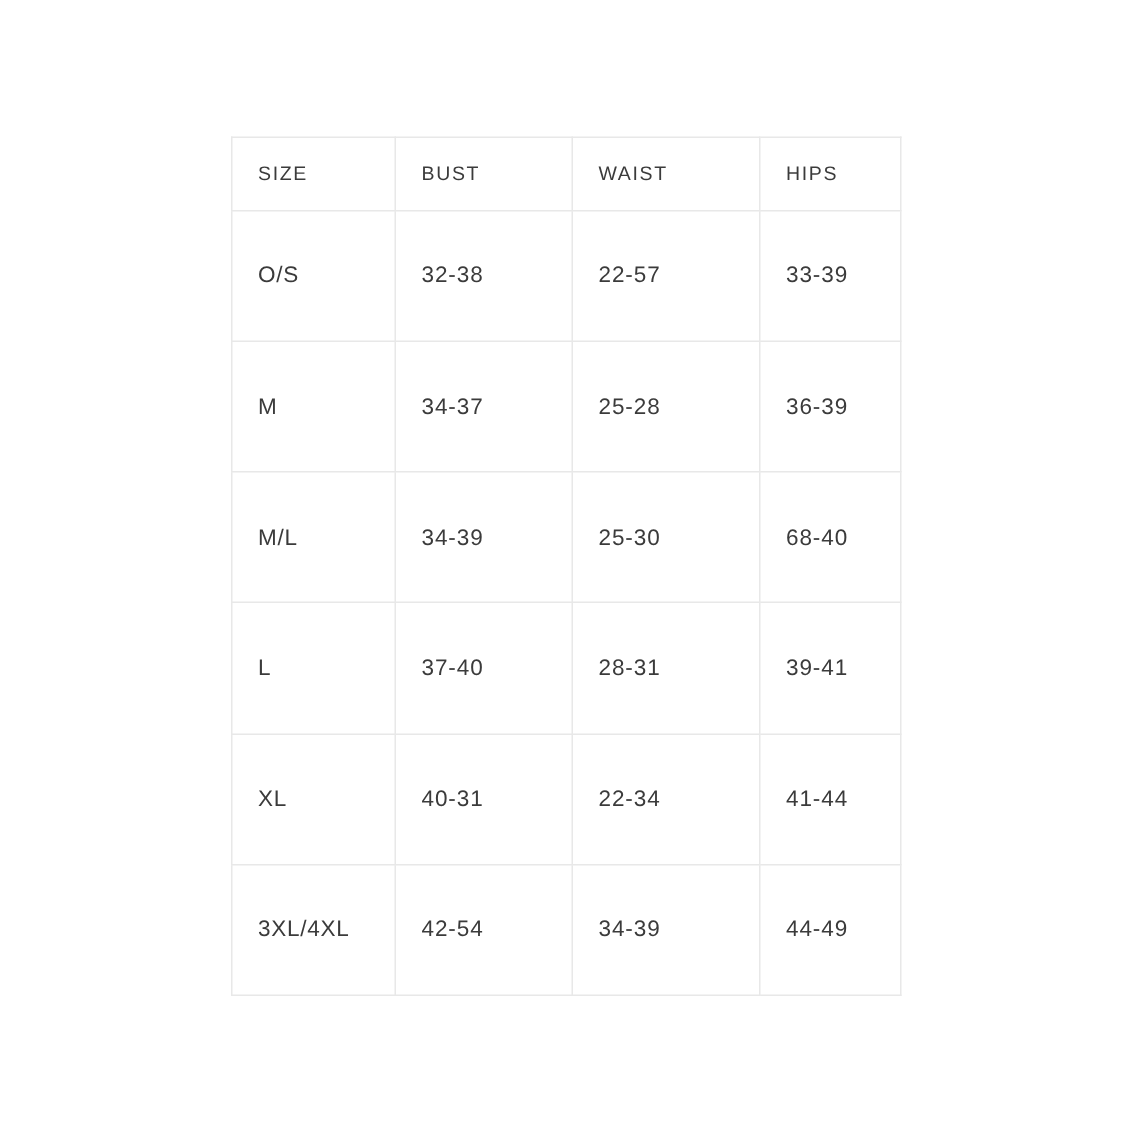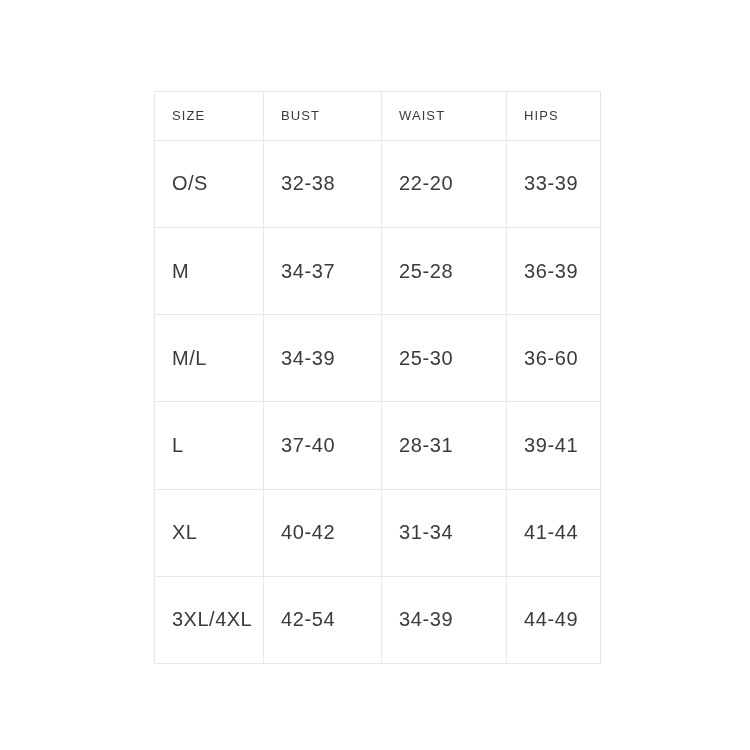--- a/index.html
+++ b/index.html
@@ -51,21 +51,21 @@
   }
 
   table.size-chart th {
     font-size: 13px;
     letter-spacing: 1.1px;
     color: #3b3b3b;
     margin-left: 47px;
   }
 
   table.size-chart td {
-    font-size: 20px;
+    font-size: 15px;
   }
 
   table.size-chart td.cell-size {
     letter-spacing: 0.5px;
   }
 </style>
 </head>
 <body>
 
 <div id="size-chart-wrapper">
@@ -81,45 +81,45 @@
         <th>SIZE</th>
         <th>BUST</th>
         <th>WAIST</th>
         <th>HIPS</th>
       </tr>
     </thead>
     <tbody>
       <tr>
         <td class="cell-size">O/S</td>
         <td>32-38</td>
-        <td>22-20</td>
+        <td>22-57</td>
         <td>33-39</td>
       </tr>
       <tr>
         <td class="cell-size">M</td>
         <td>34-37</td>
         <td>25-28</td>
         <td>36-39</td>
       </tr>
       <tr>
         <td class="cell-size">M/L</td>
         <td>34-39</td>
         <td>25-30</td>
-        <td>36-60</td>
+        <td>68-40</td>
       </tr>
       <tr>
         <td class="cell-size">L</td>
         <td>37-40</td>
         <td>28-31</td>
         <td>39-41</td>
       </tr>
       <tr>
         <td class="cell-size">XL</td>
-        <td>40-42</td>
-        <td>31-34</td>
+        <td>40-31</td>
+        <td>22-34</td>
         <td>41-44</td>
       </tr>
       <tr>
         <td class="cell-size">3XL/4XL</td>
         <td>42-54</td>
         <td>34-39</td>
         <td>44-49</td>
       </tr>
     </tbody>
   </table>

